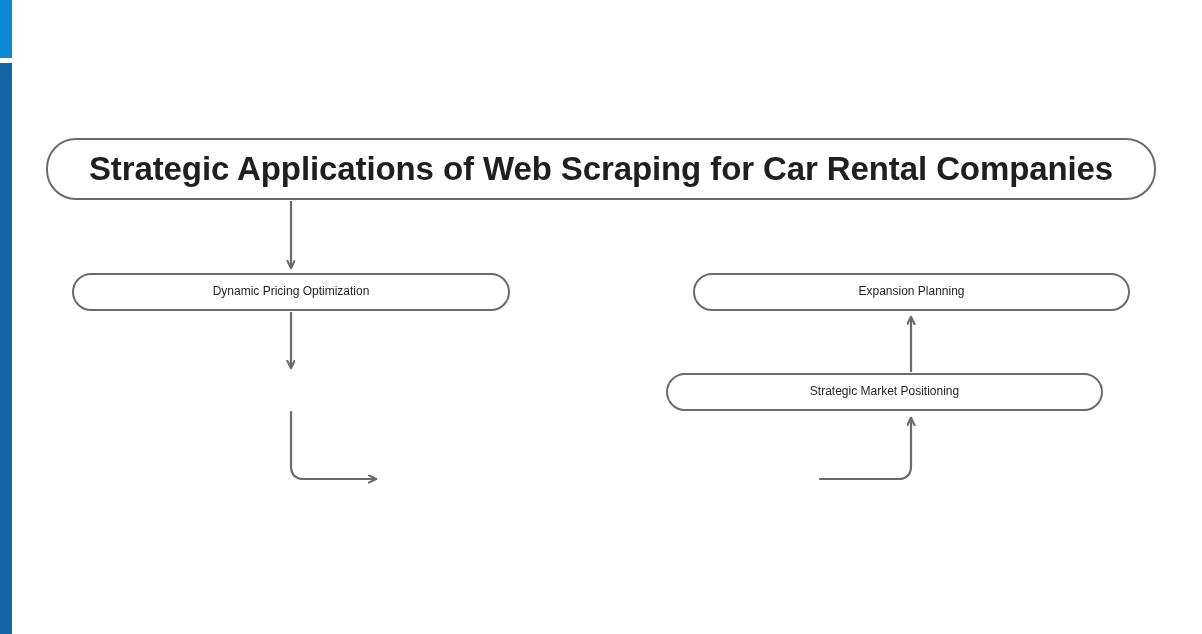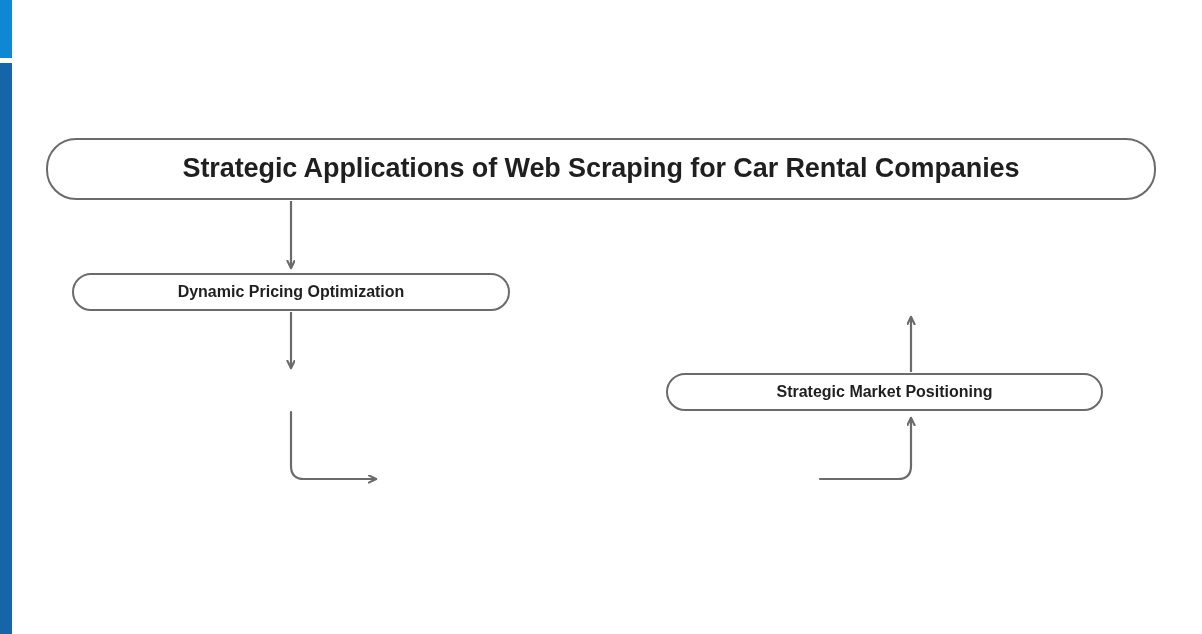--- a/index.html
+++ b/index.html
@@ -67,33 +67,33 @@
 
   
   #node-root {
     left: 46px;
     top: 138px;
     width: 1110px;
     height: 62px;
     border-radius: 30px;
   }
   #node-root .node-label {
-    font-size: 27px;
+    font-size: 33px;
     font-weight: bold;
     letter-spacing: -0.1px;
   }
 
   
   .node-std {
     height: 38px;
     border-radius: 19px;
   }
   .node-std .node-label {
-    font-size: 16px;
-    font-weight: bold;
+    font-size: 12px;
+    font-weight: normal;
   }
 
   #node-dynamic-pricing   { left: 72px;  top: 273px; width: 438px; }
   #node-inventory         { left: 72px;  top: 373px; width: 438px; }
   #node-marketing         { left: 383px; top: 460px; width: 437px; }
   #node-expansion         { left: 693px; top: 273px; width: 437px; }
   #node-market-positioning{ left: 666px; top: 373px; width: 437px; }
 </style>
 </head>
 <body>
@@ -128,14 +128,17 @@
   <div class="node node-std" id="node-dynamic-pricing">
     <span class="node-label">Dynamic Pricing Optimization</span>
   </div>
 
 
 
   <div class="node node-std" id="node-market-positioning">
     <span class="node-label">Strategic Market Positioning</span>
   </div>
 
+  <div class="node node-std" id="node-expansion">
+    <span class="node-label">Expansion Planning</span>
+  </div>
 
 </div>
 
 </body></html>

